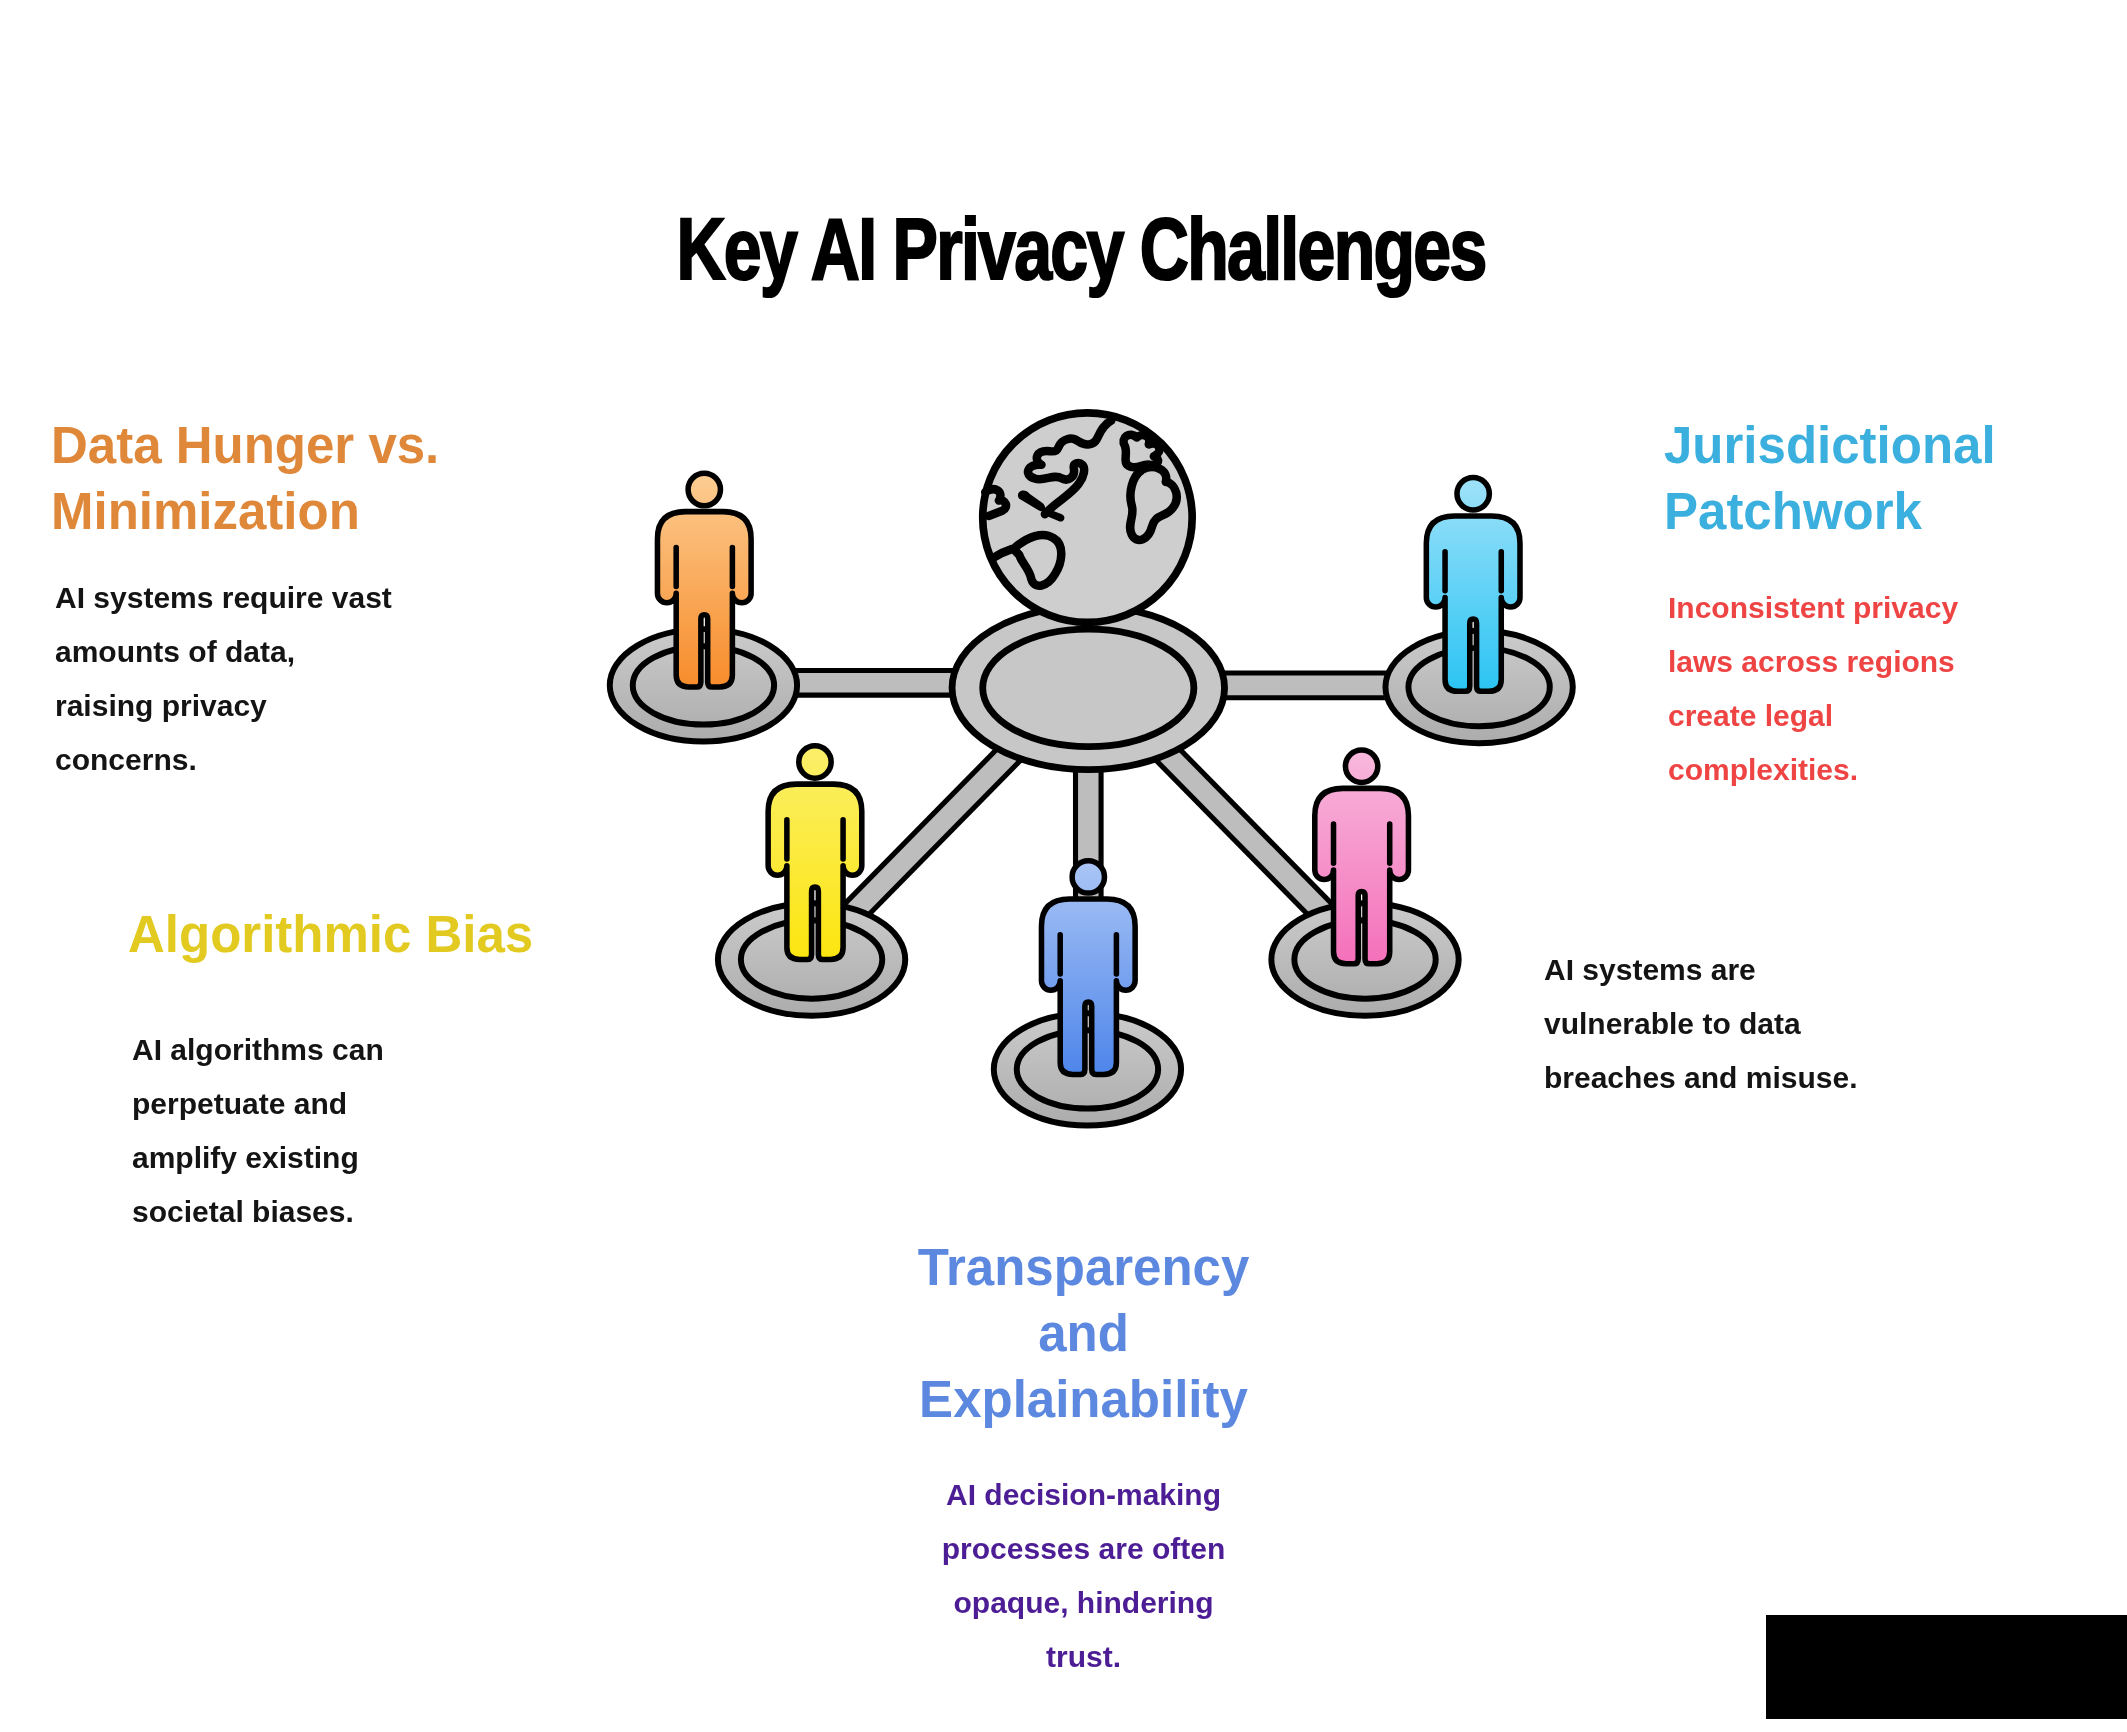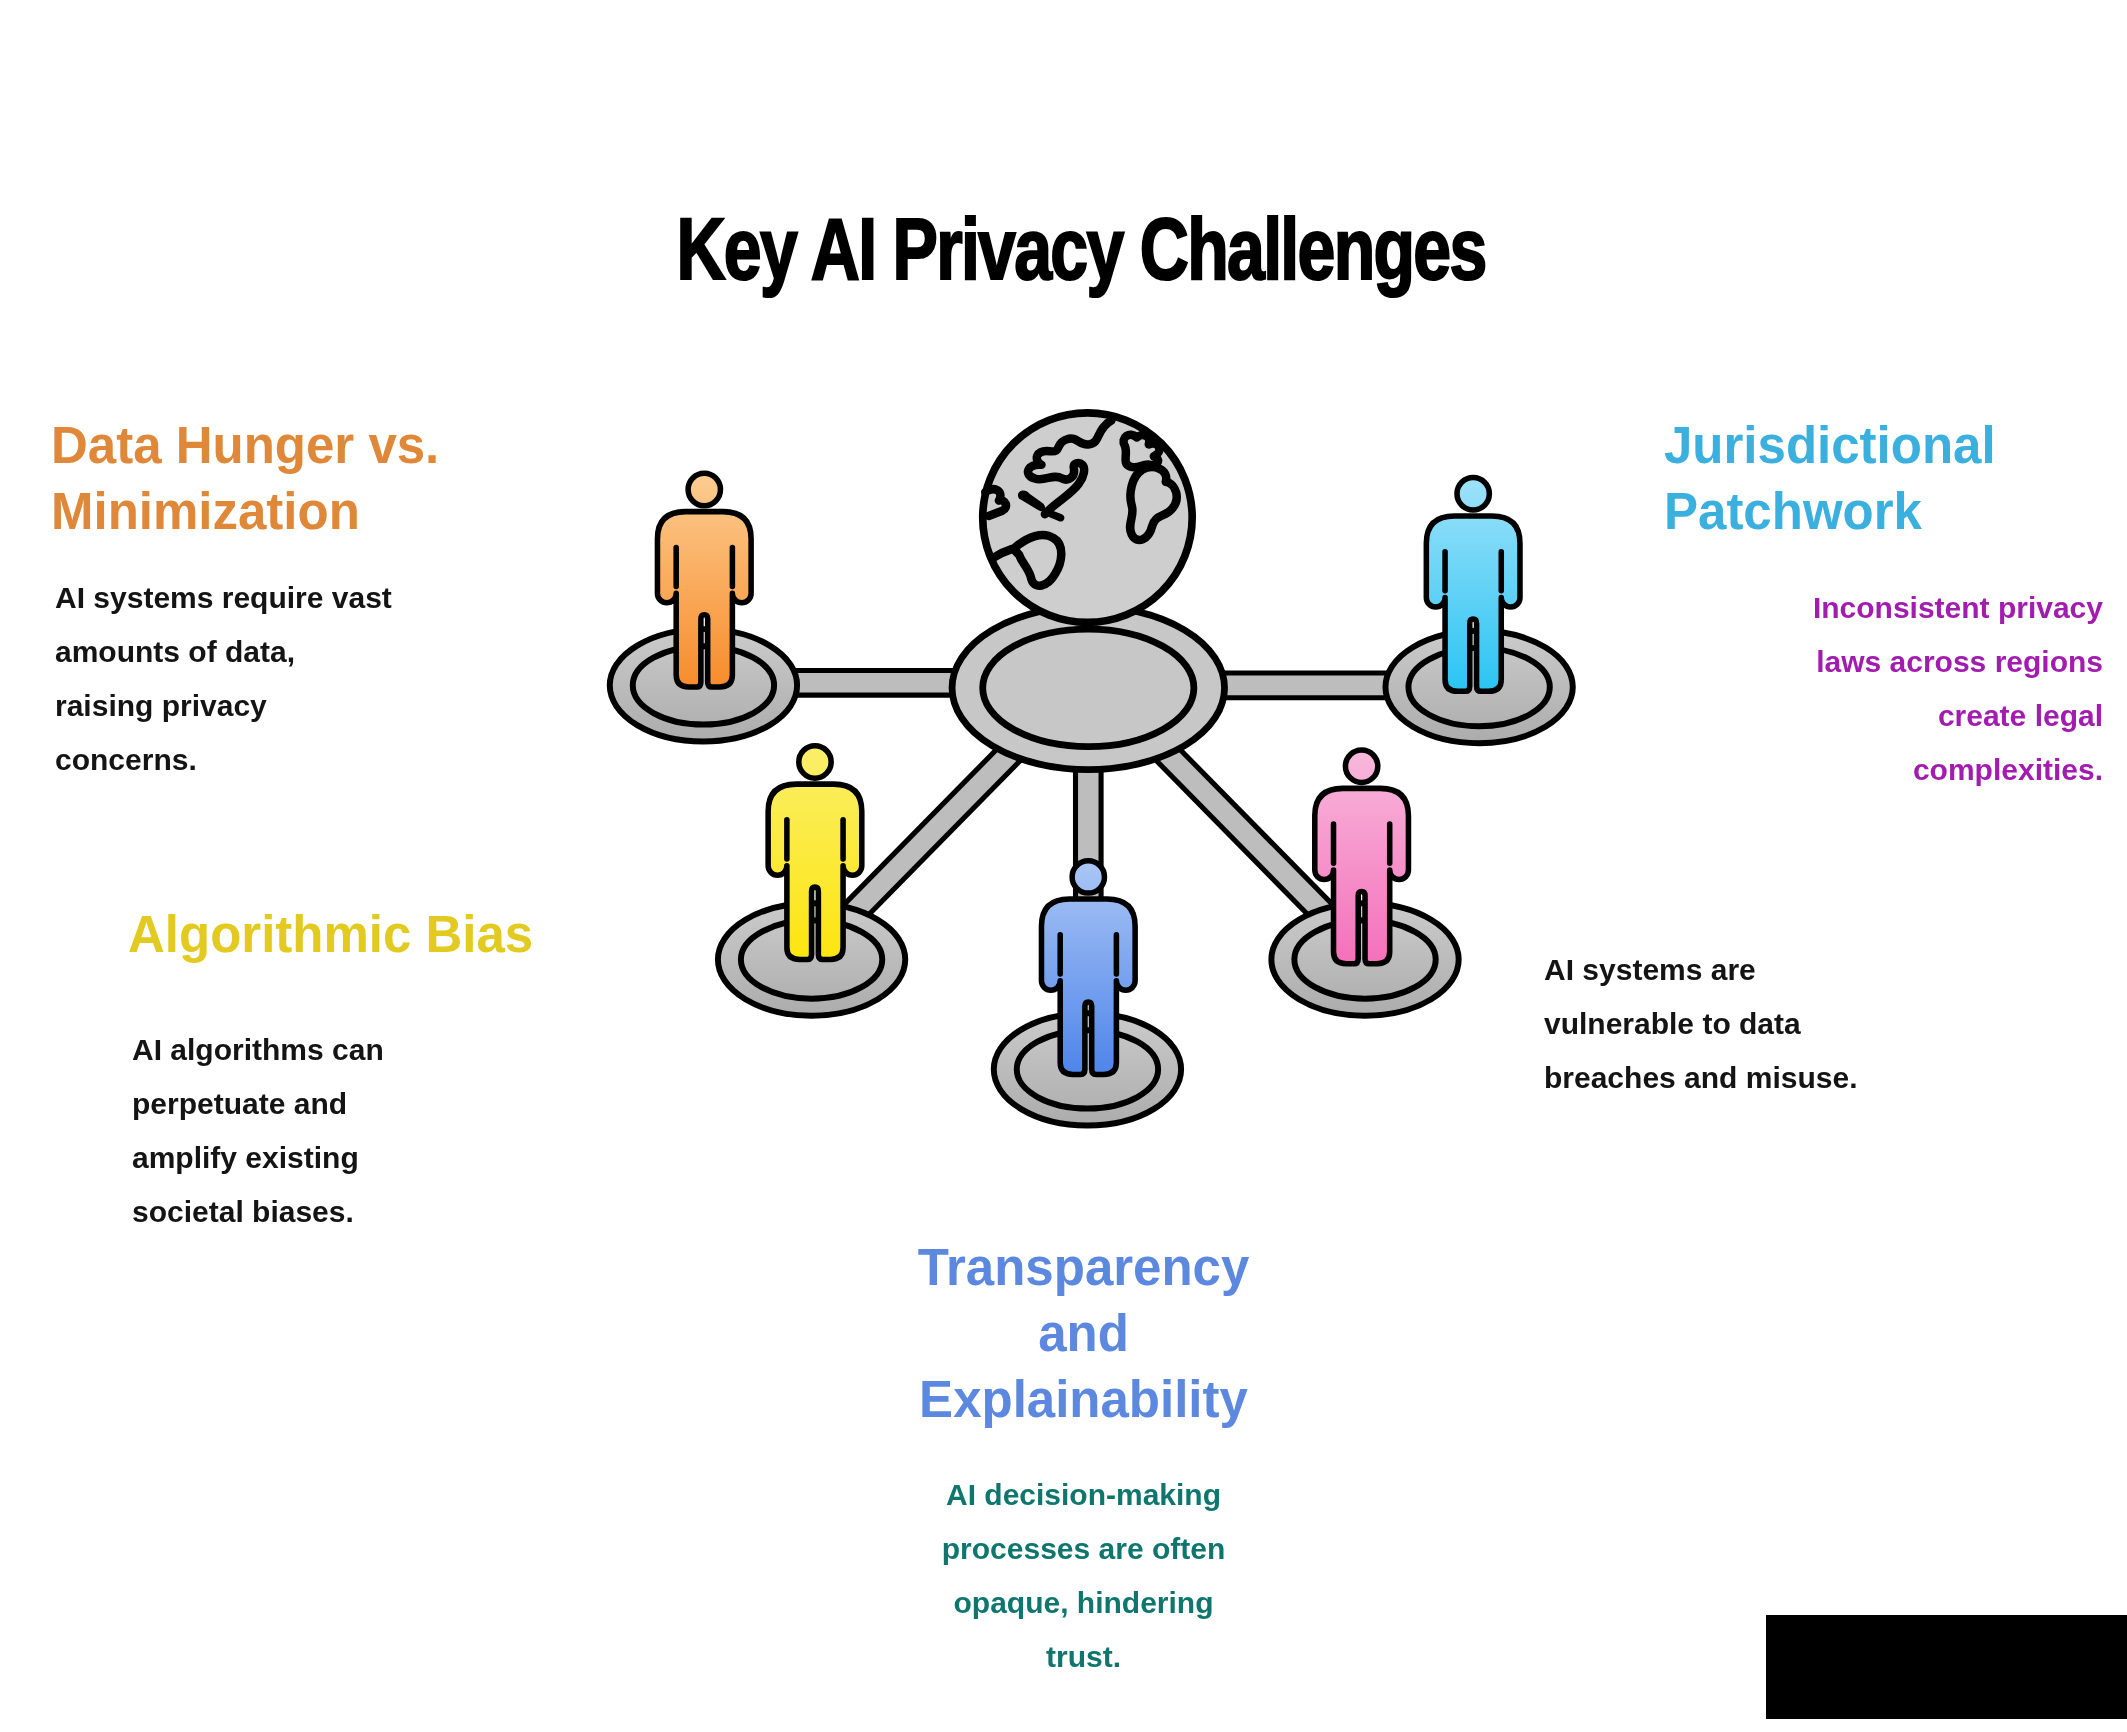--- a/index.html
+++ b/index.html
@@ -155,21 +155,21 @@
 Minimization</p>
     <p class="body" style="color: rgb(20, 20, 20);">AI systems require vast
 amounts of data,
 raising privacy
 concerns.</p>
   </div>
 
   <div class="challenge align-left" id="c-jurisdictional">
     <p class="heading" style="color: rgb(59, 175, 222);">Jurisdictional
 Patchwork</p>
-    <p class="body" style="color: #a21caf; text-align: right;">Inconsistent privacy
+    <p class="body" style="color: #ef4444;">Inconsistent privacy
 laws across regions
 create legal
 complexities.</p>
   </div>
 
   <div class="challenge align-right" id="c-algorithmic">
     <p class="heading" style="color: rgb(226, 202, 32);">Algorithmic Bias</p>
     <p class="body" style="color: rgb(20, 20, 20);">AI algorithms can
 perpetuate and
 amplify existing
@@ -179,21 +179,21 @@
   <div class="challenge align-left" id="c-security">
     <p class="body" style="color: rgb(20, 20, 20);">AI systems are
 vulnerable to data
 breaches and misuse.</p>
   </div>
 
   <div class="challenge align-center" id="c-transparency">
     <p class="heading" style="color: rgb(92, 136, 223);">Transparency
 and
 Explainability</p>
-    <p class="body" style="color: #0f766e;">AI decision-making
+    <p class="body" style="color: #4c1d95;">AI decision-making
 processes are often
 opaque, hindering
 trust.</p>
   </div>
 
   <div class="black-box"></div>
 </div>
 
 
 </body></html>

